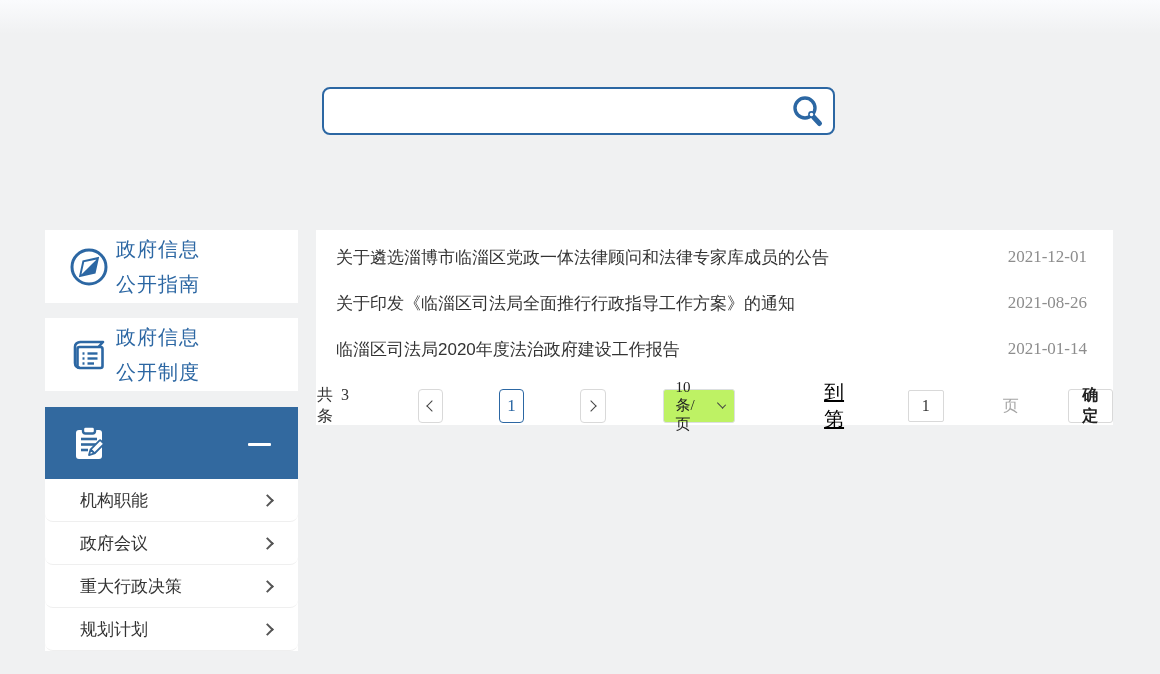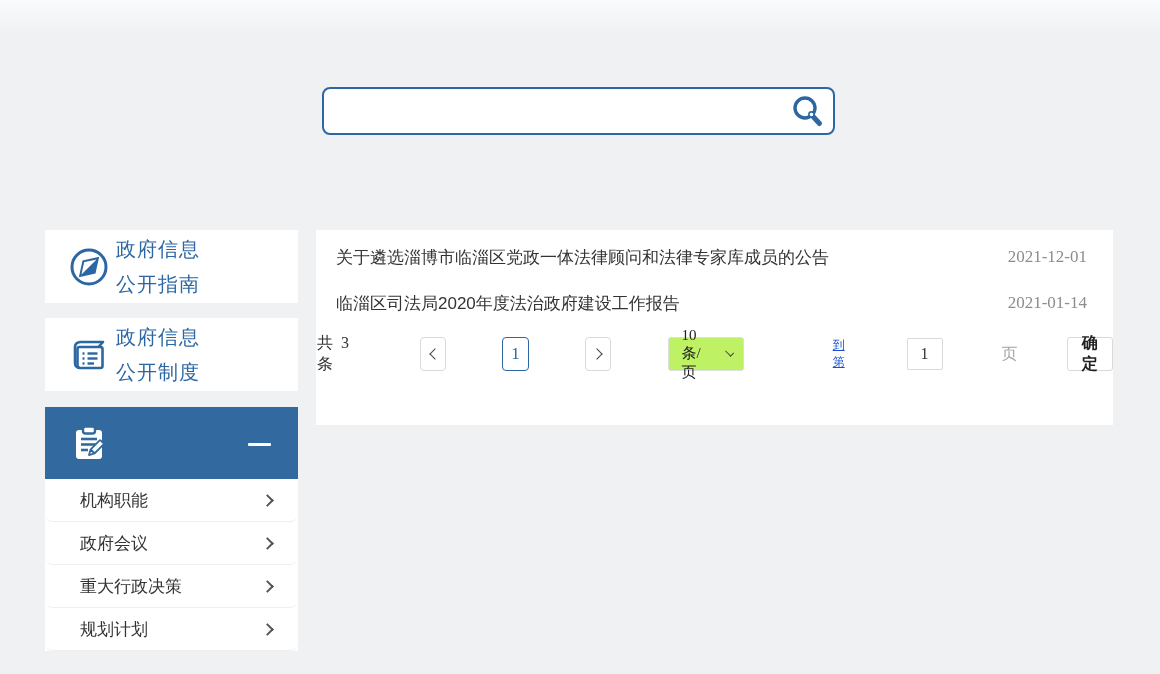--- a/index.html
+++ b/index.html
@@ -82,21 +82,21 @@
   .pg-btn.current { border-color:#2c67a3; color:#2c67a3; font-size:17px; cursor:default; }
   .pg-select {
     height:34px; margin-left:1px; margin-right:0; padding:0 10px 0 12px;
     background:#bef264; border:1px solid #dcdfe0; border-radius:3px;
     display:flex; align-items:center; cursor:pointer; font-size:15px; color:#222;
   }
   .chev-down {
     width:8px; height:8px; border-left:1.6px solid #444; border-bottom:1.6px solid #444;
     transform:rotate(-45deg); margin-left:12px; margin-top:-4px;
   }
-  .pg-goto-label { color:#1d4ed8; margin-left:42px; font-size:12px;text-decoration:underline; }
+  .pg-goto-label { color:#000000; margin-left:42px; font-size:20px;text-decoration:underline; }
   .pg-goto-input {
     width:36px; height:32px; margin-left:10px; text-align:center;
     border:1px solid #d9d9d9; border-radius:2px; background:#fff;
     font-size:16px; color:#333; outline:none;
   }
   .pg-goto-suffix { color:#a5a5a5; margin-left:12px; font-size:16px; }
   .pg-confirm {
     height:34px; margin-left:2px; padding:0 11px;
     background:#fff; border:1px solid #d9d9d9; border-radius:3px;
     font-size:16px; color:#222; font-weight:700; cursor:pointer;
@@ -194,20 +194,24 @@
   </div>
 </div>
 
 <div class="panel">
 
   <div class="news-row">
     <span class="news-title">关于遴选淄博市临淄区党政一体法律顾问和法律专家库成员的公告</span>
     <span class="news-date num">2021-12-01</span>
   </div>
   <div class="news-row">
+    <span class="news-title">关于印发《临淄区司法局全面推行行政指导工作方案》的通知</span>
+    <span class="news-date num">2021-08-26</span>
+  </div>
+  <div class="news-row">
     <span class="news-title">临淄区司法局2020年度法治政府建设工作报告</span>
     <span class="news-date num">2021-01-14</span>
   </div>
 
   <div class="pagination">
     <span class="pg-total num">共 3 条</span>
 
     <div class="pg-btn">
       <span class="chev-left"></span>
     </div>

